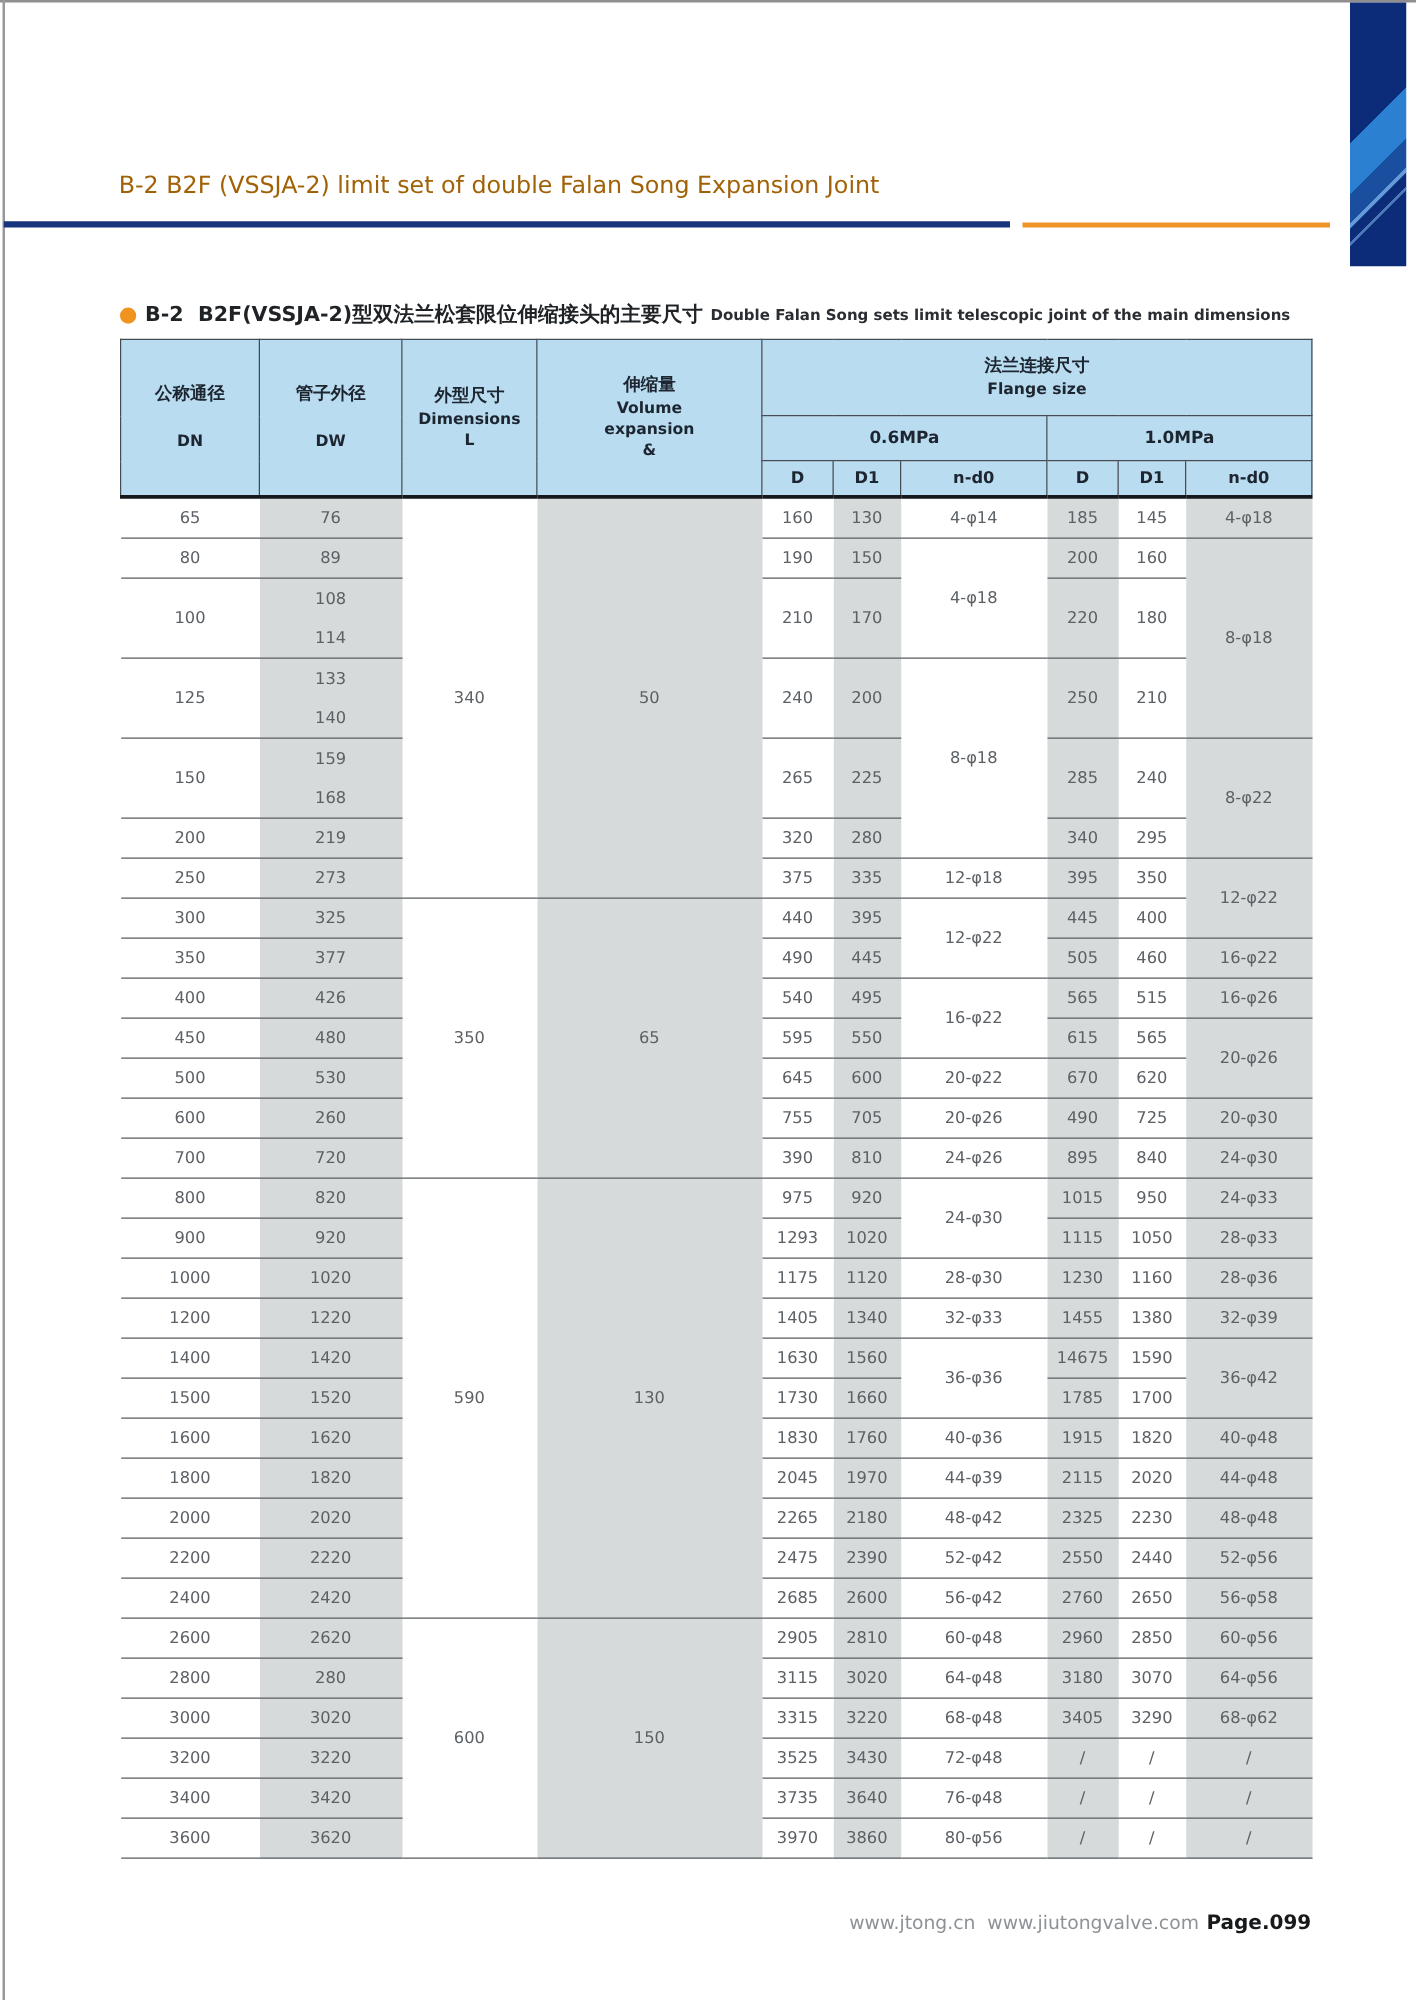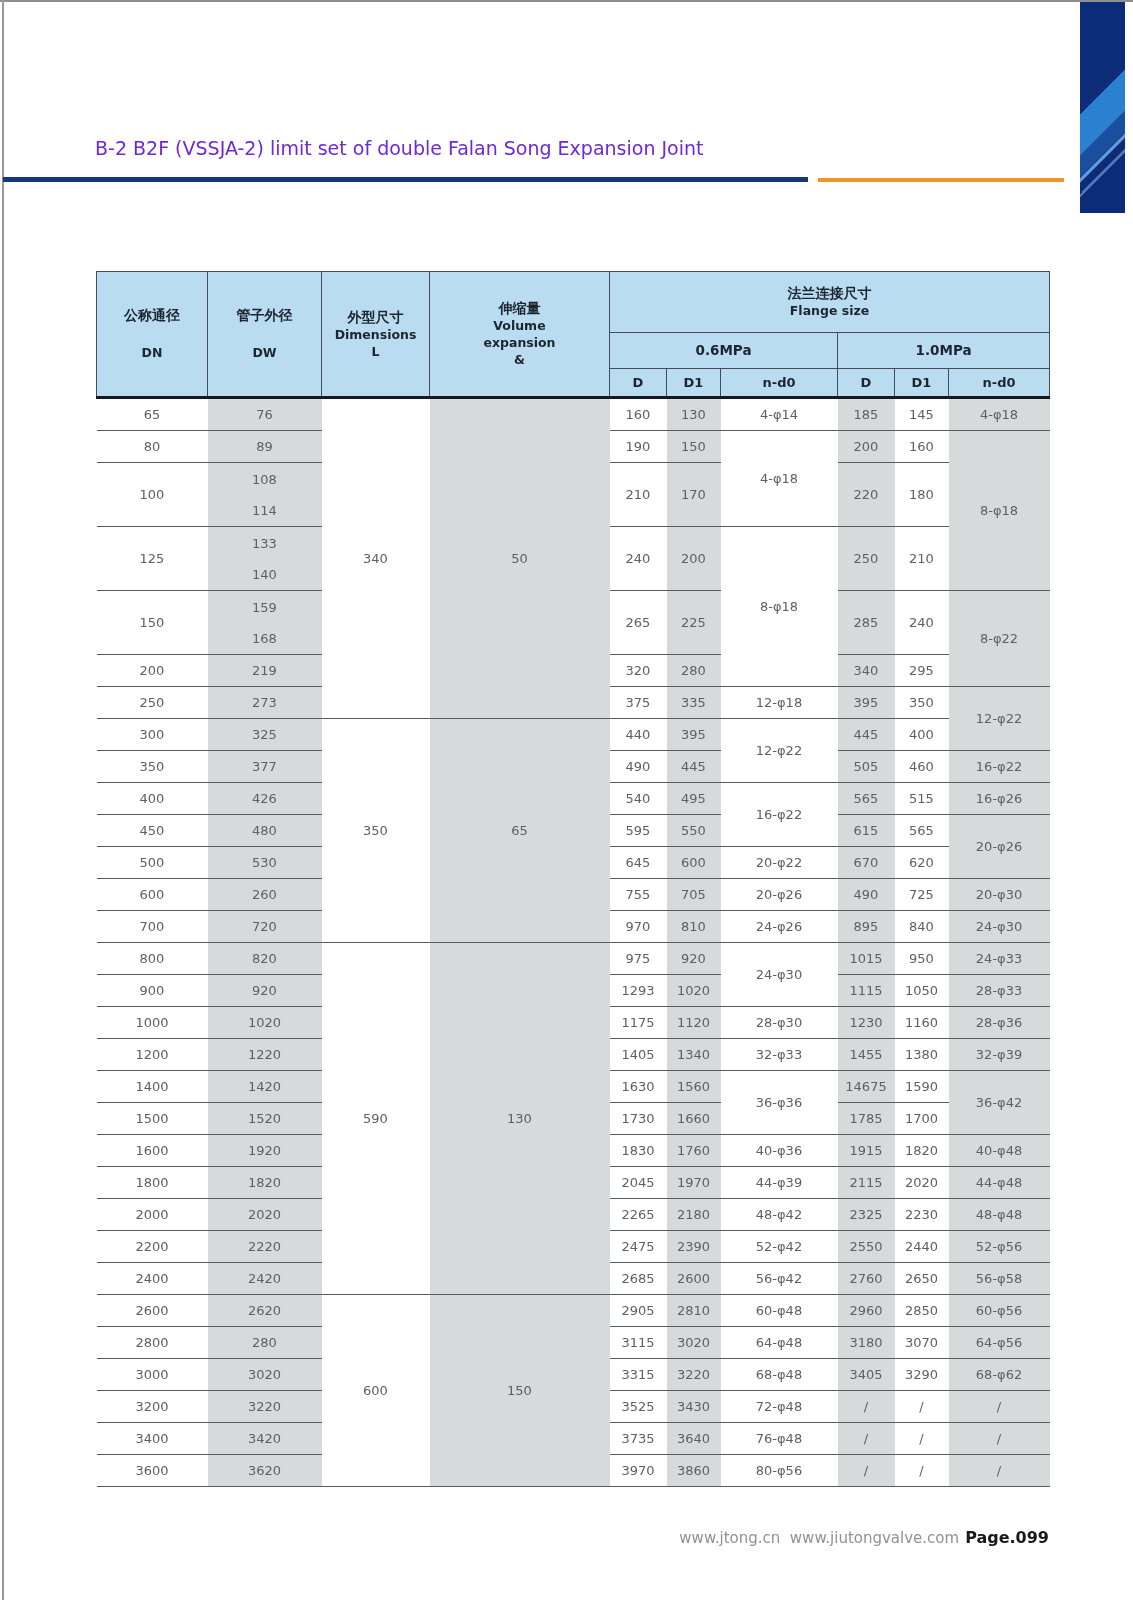--- a/index.html
+++ b/index.html
@@ -13,21 +13,21 @@
   
   .band{
     position:absolute;left:1080px;top:2px;width:45px;height:211px;
     background-image:
       linear-gradient(135deg, rgba(255,255,255,0) 0 69%, rgba(140,195,245,.65) 69% 70.6%,
         rgba(255,255,255,0) 70.6% 75%, rgba(140,195,245,.5) 75% 76.2%, rgba(255,255,255,0) 76.2%),
       linear-gradient(135deg, #0c2b78 0 44%, #2c80d2 44% 60%, #194f9e 60% 71%, #0c2b78 71%);
   }
 
   .title-zh{position:absolute;left:95px;top:94px;font-size:23px;font-weight:bold;color:#2e3236;white-space:pre;letter-spacing:.5px;}
-  .title-en{position:absolute;left:95px;top:137px;font-size:19px;color:#6d28d9;}
+  .title-en{position:absolute;left:95px;top:137px;font-size:19px;color:#a16207;}
 
   .rule-navy{position:absolute;left:3px;top:177px;width:805px;height:5px;background:#16357d;}
   .rule-orange{position:absolute;left:818px;top:178px;width:246px;height:4px;background:#ef9426;}
 
   .logo{position:absolute;left:818px;top:88px;width:250px;height:90px;}
   .logo svg{position:absolute;left:0;top:2px;}
   .logo-text{
     position:absolute;left:68px;top:12px;height:62px;display:flex;align-items:center;
     font-size:50px;font-weight:bold;color:#1b3a86;letter-spacing:-2px;
     transform:scaleX(.95);transform-origin:left center;
@@ -74,20 +74,25 @@
   <div class="edge-top"></div>
   <div class="edge-left"></div>
   <div class="band"></div>
 
   <div class="title-en">B-2 B2F (VSSJA-2) limit set of double Falan Song Expansion Joint</div>
 
 
   <div class="rule-navy"></div>
   <div class="rule-orange"></div>
 
+  <div class="section-heading">
+    <span class="bullet"></span>
+    <span class="sh-zh">B-2  B2F(VSSJA-2)型双法兰松套限位伸缩接头的主要尺寸</span>
+    <span class="sh-en">Double Falan Song sets limit telescopic joint of the main dimensions</span>
+  </div>
 
   <table class="dims">
     <colgroup>
       <col style="width:111px">
         <col style="width:114px">
         <col style="width:108px">
         <col style="width:180px">
       <col style="width:57px">
         <col style="width:54px">
         <col style="width:117px">
@@ -286,21 +291,21 @@
           <td>20-φ26</td>
           <td class="shade">490</td>
           <td>725</td>
           <td class="shade">20-φ30</td>
         </tr>
         <tr style="height: 32px;">
           <td class="thick-b">700</td>
           <td class="shade thick-b">
             <div class="dw-line">720</div>
           </td>
-          <td class="thick-b">970</td>
+          <td class="thick-b">390</td>
           <td class="shade thick-b">810</td>
           <td class="thick-b">24-φ26</td>
           <td class="shade thick-b">895</td>
           <td class="thick-b">840</td>
           <td class="shade thick-b">24-φ30</td>
         </tr>
         <tr style="height: 32px;">
           <td>800</td>
           <td class="shade">
             <div class="dw-line">820</div>
@@ -367,21 +372,21 @@
             <div class="dw-line">1520</div>
           </td>
           <td>1730</td>
           <td class="shade">1660</td>
           <td class="shade">1785</td>
           <td>1700</td>
         </tr>
         <tr style="height: 32px;">
           <td>1600</td>
           <td class="shade">
-            <div class="dw-line">1920</div>
+            <div class="dw-line">1620</div>
           </td>
           <td>1830</td>
           <td class="shade">1760</td>
           <td>40-φ36</td>
           <td class="shade">1915</td>
           <td>1820</td>
           <td class="shade">40-φ48</td>
         </tr>
         <tr style="height: 32px;">
           <td>1800</td>

